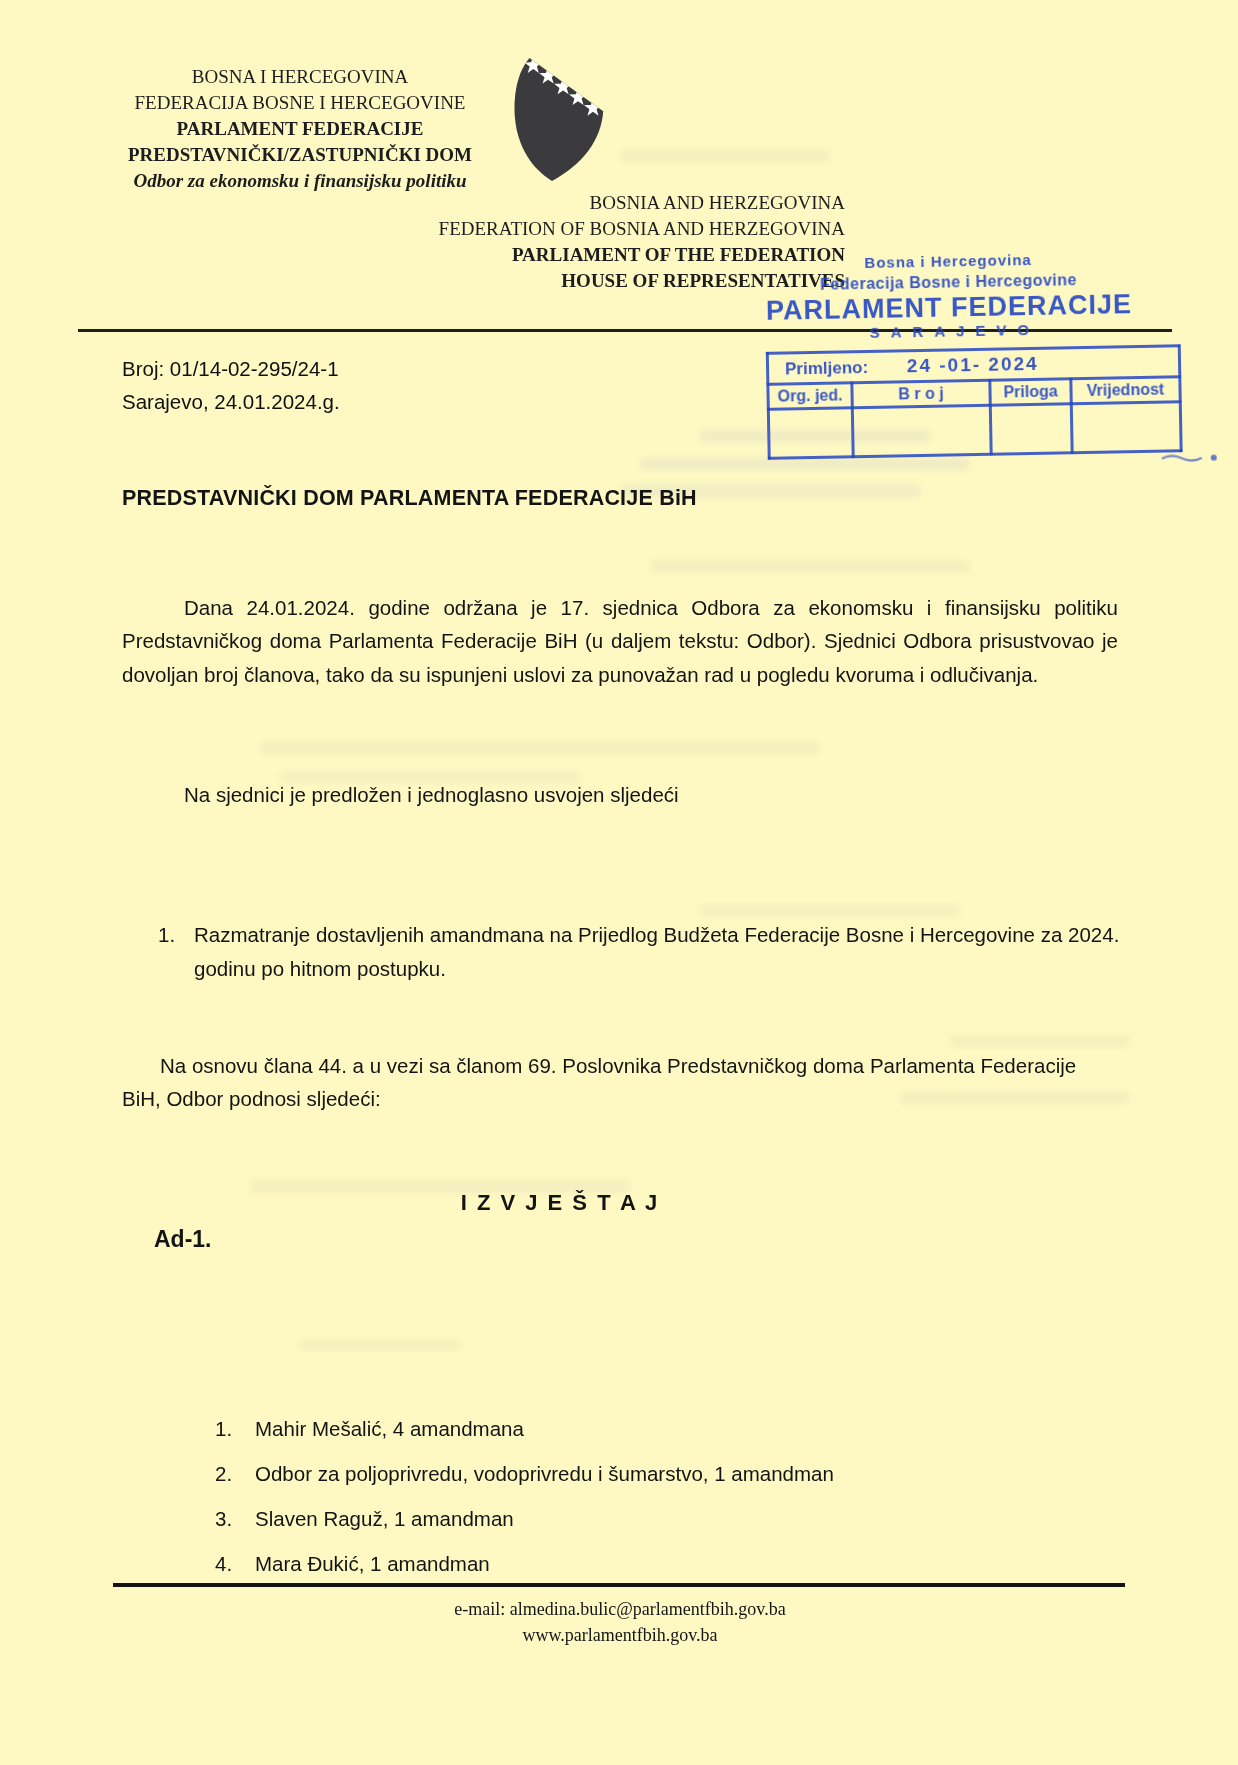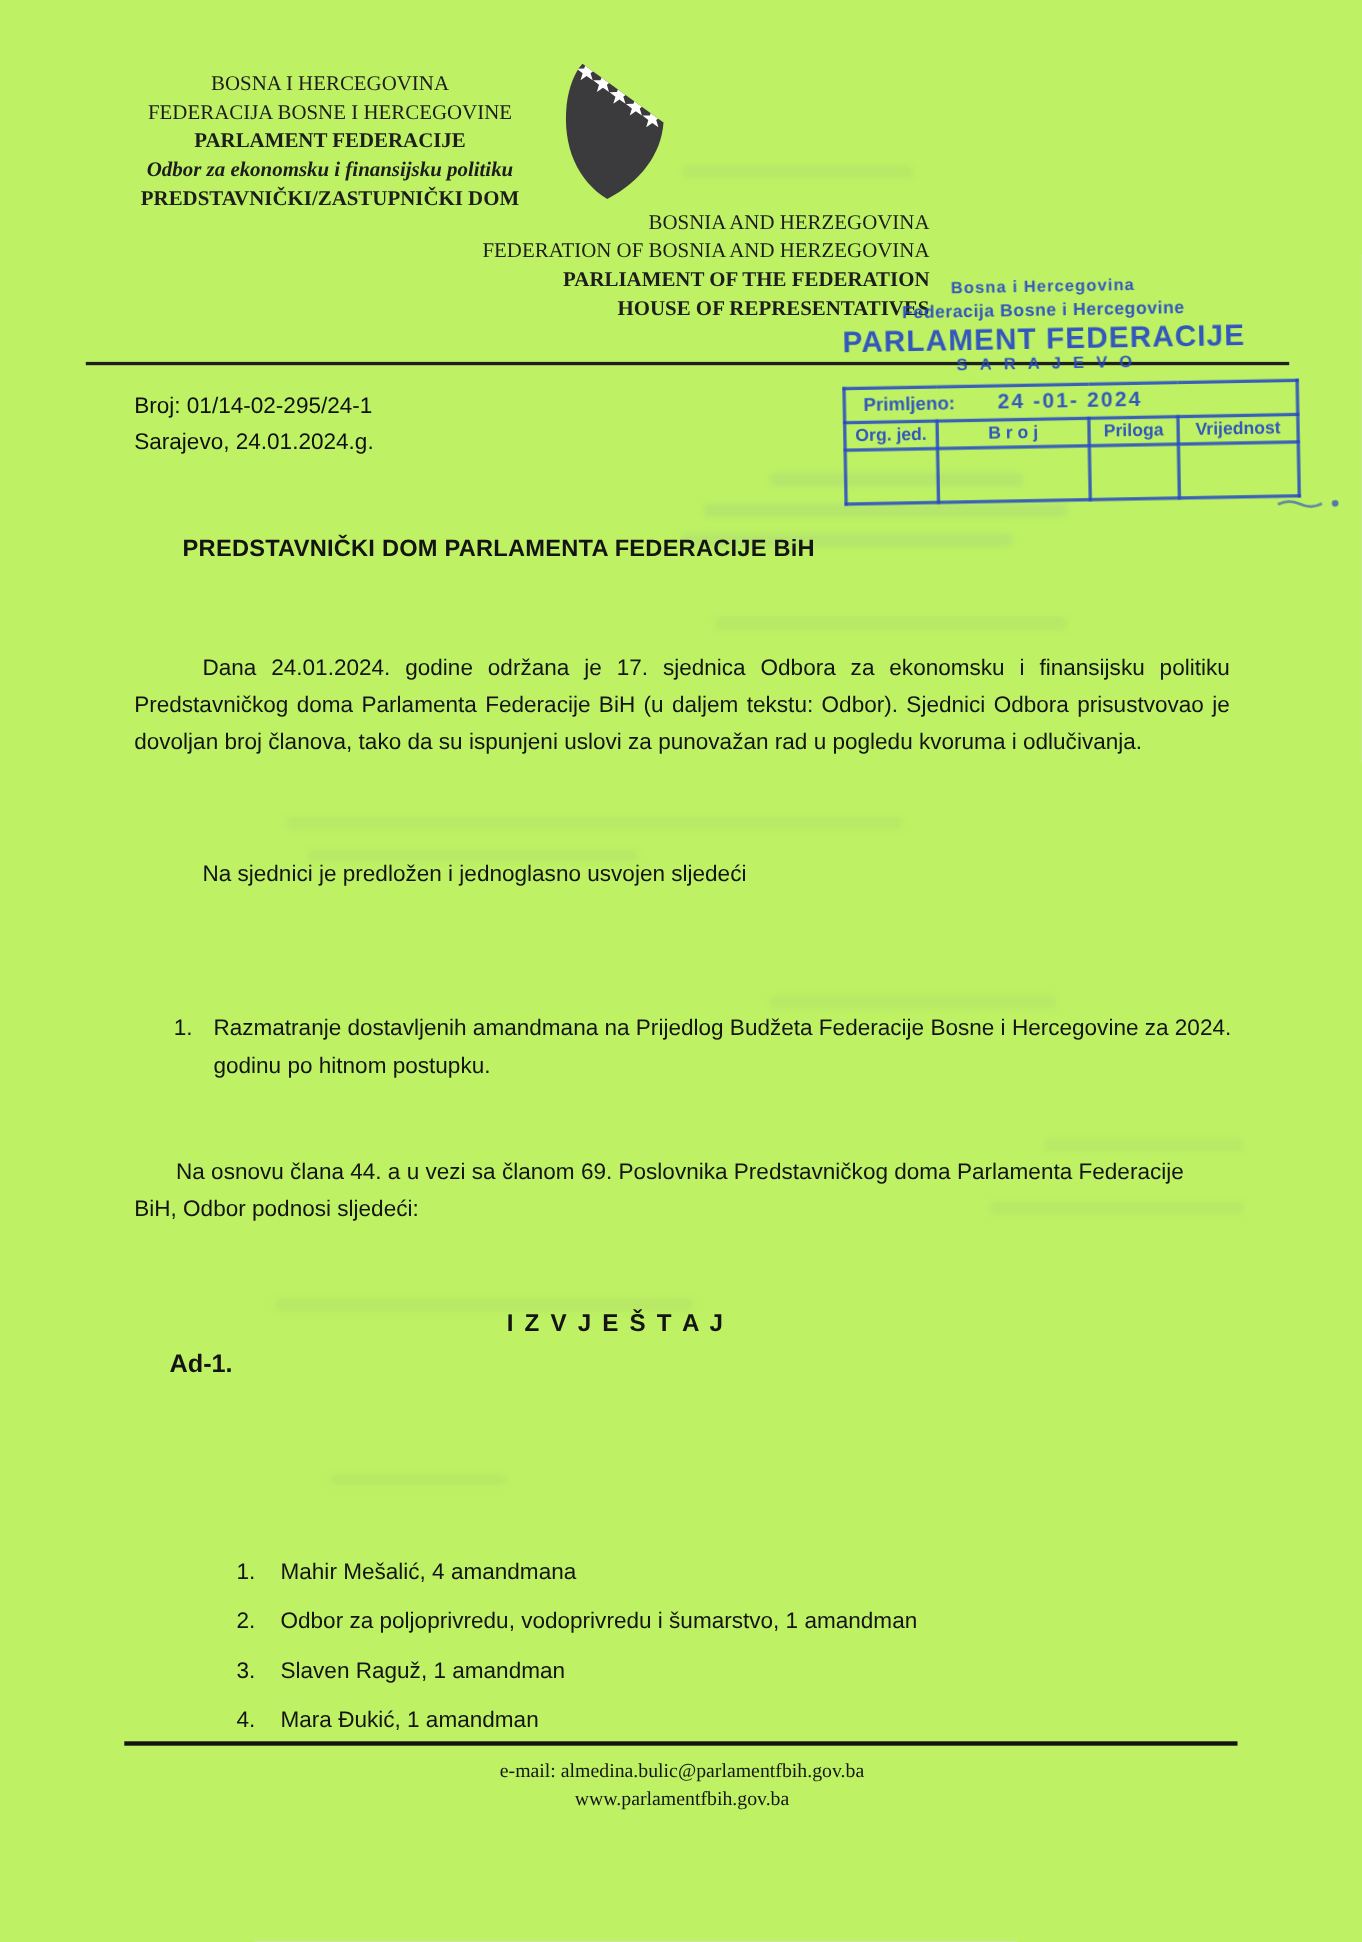--- a/index.html
+++ b/index.html
@@ -1,18 +1,18 @@
 <!DOCTYPE html>
 <html><head>
 <meta charset="utf-8">
 <style>
   html,body{margin:0;padding:0;background:#d9d9d9;}
   .page{
     position:relative;width:1238px;height:1765px;margin:0 auto;
-    background:#bef264;overflow:hidden;color:#141414;
+    background:#fef9c3;overflow:hidden;color:#141414;
     font-family:"Liberation Sans",sans-serif;
   }
   .serif{font-family:"Liberation Serif",serif;}
   .b{font-weight:bold;}
   .i{font-style:italic;}
 
   
   .hdr-left{position:absolute;left:76px;top:64px;width:448px;text-align:center;
     font-size:19px;line-height:26px;color:#1d1d1d;}
   .hdr-right{position:absolute;left:662px;top:70px;width:506px;text-align:center;
@@ -37,21 +37,21 @@
   .st-r1 td{font-size:17px;padding:3px 6px 3px 16px;}
   .st-date{font-size:19px;letter-spacing:2px;margin-left:34px;}
   .st-hd td{font-size:16px;text-align:center;padding:2px 2px;}
   .st-empty td{height:46px;}
   .stamp-tail{position:absolute;right:-28px;bottom:-12px;width:66px;height:12px;}
 
   
   .ref{position:absolute;left:122px;top:352px;font-size:20.5px;line-height:33px;color:#101010;}
 
   
-  .doc-title{position:absolute;left:122px;top:486px;font-weight:bold;font-size:21.5px;letter-spacing:.2px;margin-left:44px;}
+  .doc-title{position:absolute;left:122px;top:486px;font-weight:bold;font-size:21.5px;letter-spacing:.2px;}
   .p1{position:absolute;left:122px;top:570px;width:996px;font-size:20.5px;line-height:33.5px;
       text-align:justify;text-indent:62px;}
   .p2{position:absolute;left:122px;top:762px;width:996px;font-size:20.5px;text-indent:62px;}
   .agenda-title{position:absolute;left:0;top:850px;width:1130px;text-align:center;
       font-weight:bold;font-size:21.5px;}
   .agenda{position:absolute;left:158px;top:918px;width:965px;margin:0;padding:0;
       list-style:none;counter-reset:ag;}
   .agenda li{position:relative;padding-left:36px;font-size:20.5px;line-height:33.5px;}
   .agenda li::before{counter-increment:ag;content:counter(ag) ".";position:absolute;left:0;}
   .p3{position:absolute;left:122px;top:1028px;width:996px;font-size:20.5px;line-height:33.5px;text-indent:38px;}
@@ -89,22 +89,22 @@
   <div class="bleed" style="left:700px;top:905px;width:260px;height:12px"></div>
   <div class="bleed" style="left:950px;top:1035px;width:180px;height:12px"></div>
   <div class="bleed" style="left:900px;top:1092px;width:230px;height:12px"></div>
   <div class="bleed" style="left:250px;top:1180px;width:380px;height:13px"></div>
   <div class="bleed" style="left:300px;top:1340px;width:160px;height:10px"></div>
 
   <div class="hdr-left serif">
     <div>BOSNA I HERCEGOVINA</div>
     <div>FEDERACIJA BOSNE I HERCEGOVINE</div>
     <div class="b">PARLAMENT FEDERACIJE</div>
+    <div class="b">PREDSTAVNIČKI/ZASTUPNIČKI DOM</div>
     <div class="b i">Odbor za ekonomsku i finansijsku politiku</div>
-    <div class="b">PREDSTAVNIČKI/ZASTUPNIČKI DOM</div>
   </div>
 
   <div class="emblem">
     <svg width="114" height="128" viewBox="0 0 110 125" xmlns="http://www.w3.org/2000/svg">
       <defs>
         <clipPath id="shieldClip">
           <path d="M 34 2 L 106 54 C 104 82 86 106 56 122 C 30 106 16 76 20 38 C 22 22 27 10 34 2 Z"></path>
         </clipPath>
         <polygon id="star" points="0,-10 2.35,-3.24 9.51,-3.09 3.8,1.24 5.88,8.09 0,4 -5.88,8.09 -3.8,1.24 -9.51,-3.09 -2.35,-3.24" fill="#fff"></polygon>
       </defs>

